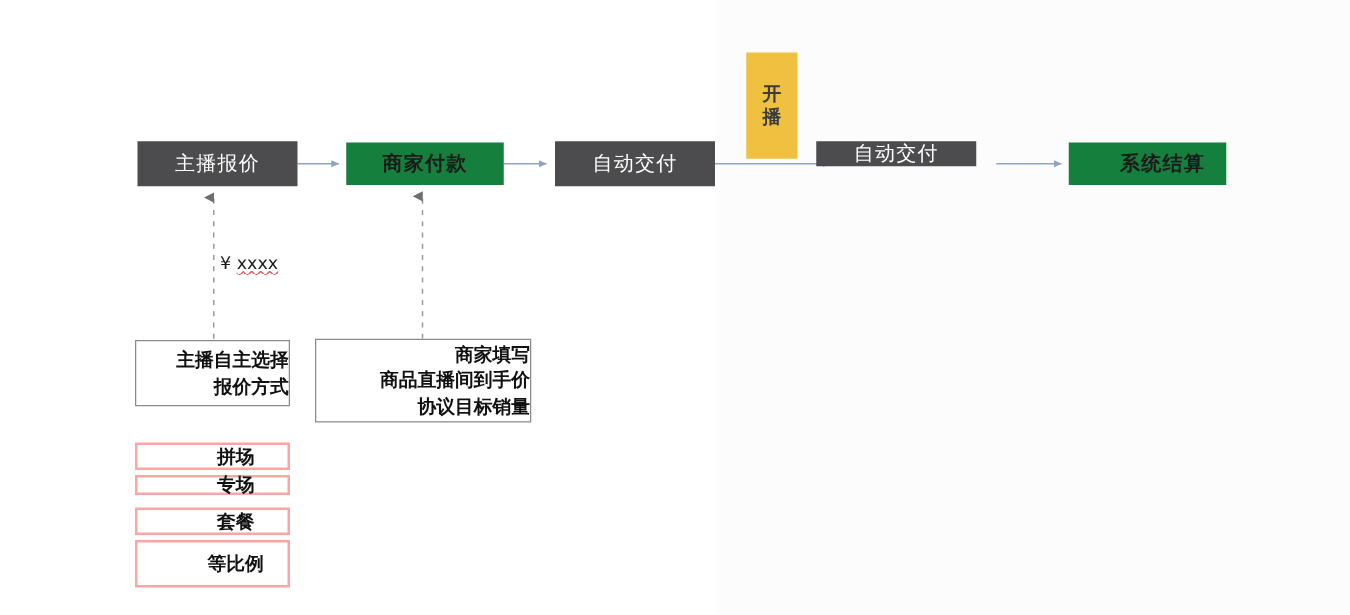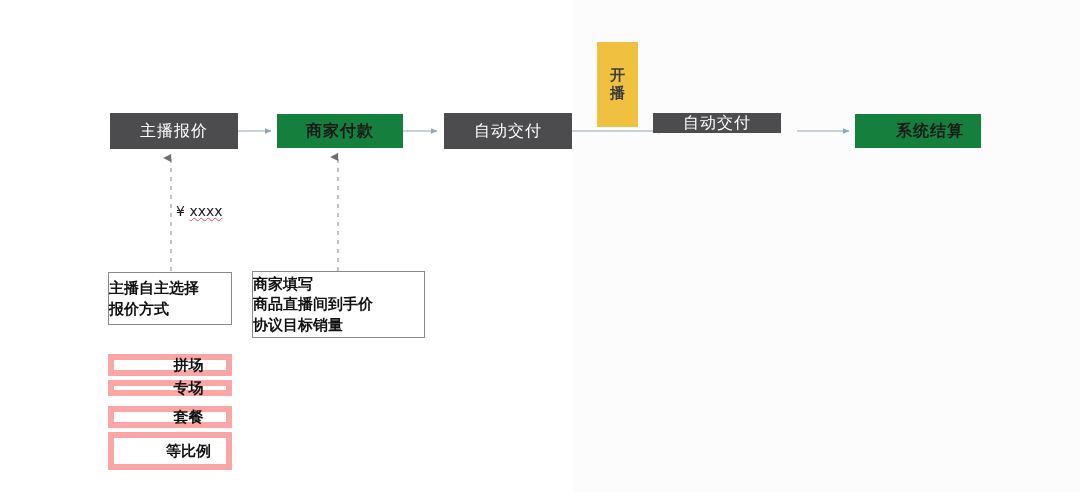--- a/index.html
+++ b/index.html
@@ -67,39 +67,39 @@
   .node-yellow .ch { display: block; }
 
   
   .note {
     position: absolute;
     box-sizing: border-box;
     border: 1px solid #8a8a8a;
     background: #ffffff;
     display: flex;
     flex-direction: column;
-    align-items: flex-start;
+    align-items: flex-end;
     justify-content: center;
     text-align: center;
     color: #111111;
   }
   .note .line-main {
     font-size: 15px;
     font-weight: bold;
     line-height: 1.35;
   }
   .note .line-sub {
     font-size: 15px;
     font-weight: bold;
     line-height: 1.35;
   }
   .opt {
     position: absolute;
     box-sizing: border-box;
-    border: 6px solid #fca5a5;
+    border: 2px solid #fca5a5;
     background: #ffffff;
     display: flex;
     align-items: center;
     justify-content: center;
     font-size: 15px;
     font-weight: bold;
     color: #111111;
     padding-left: 37px;
   }
 

